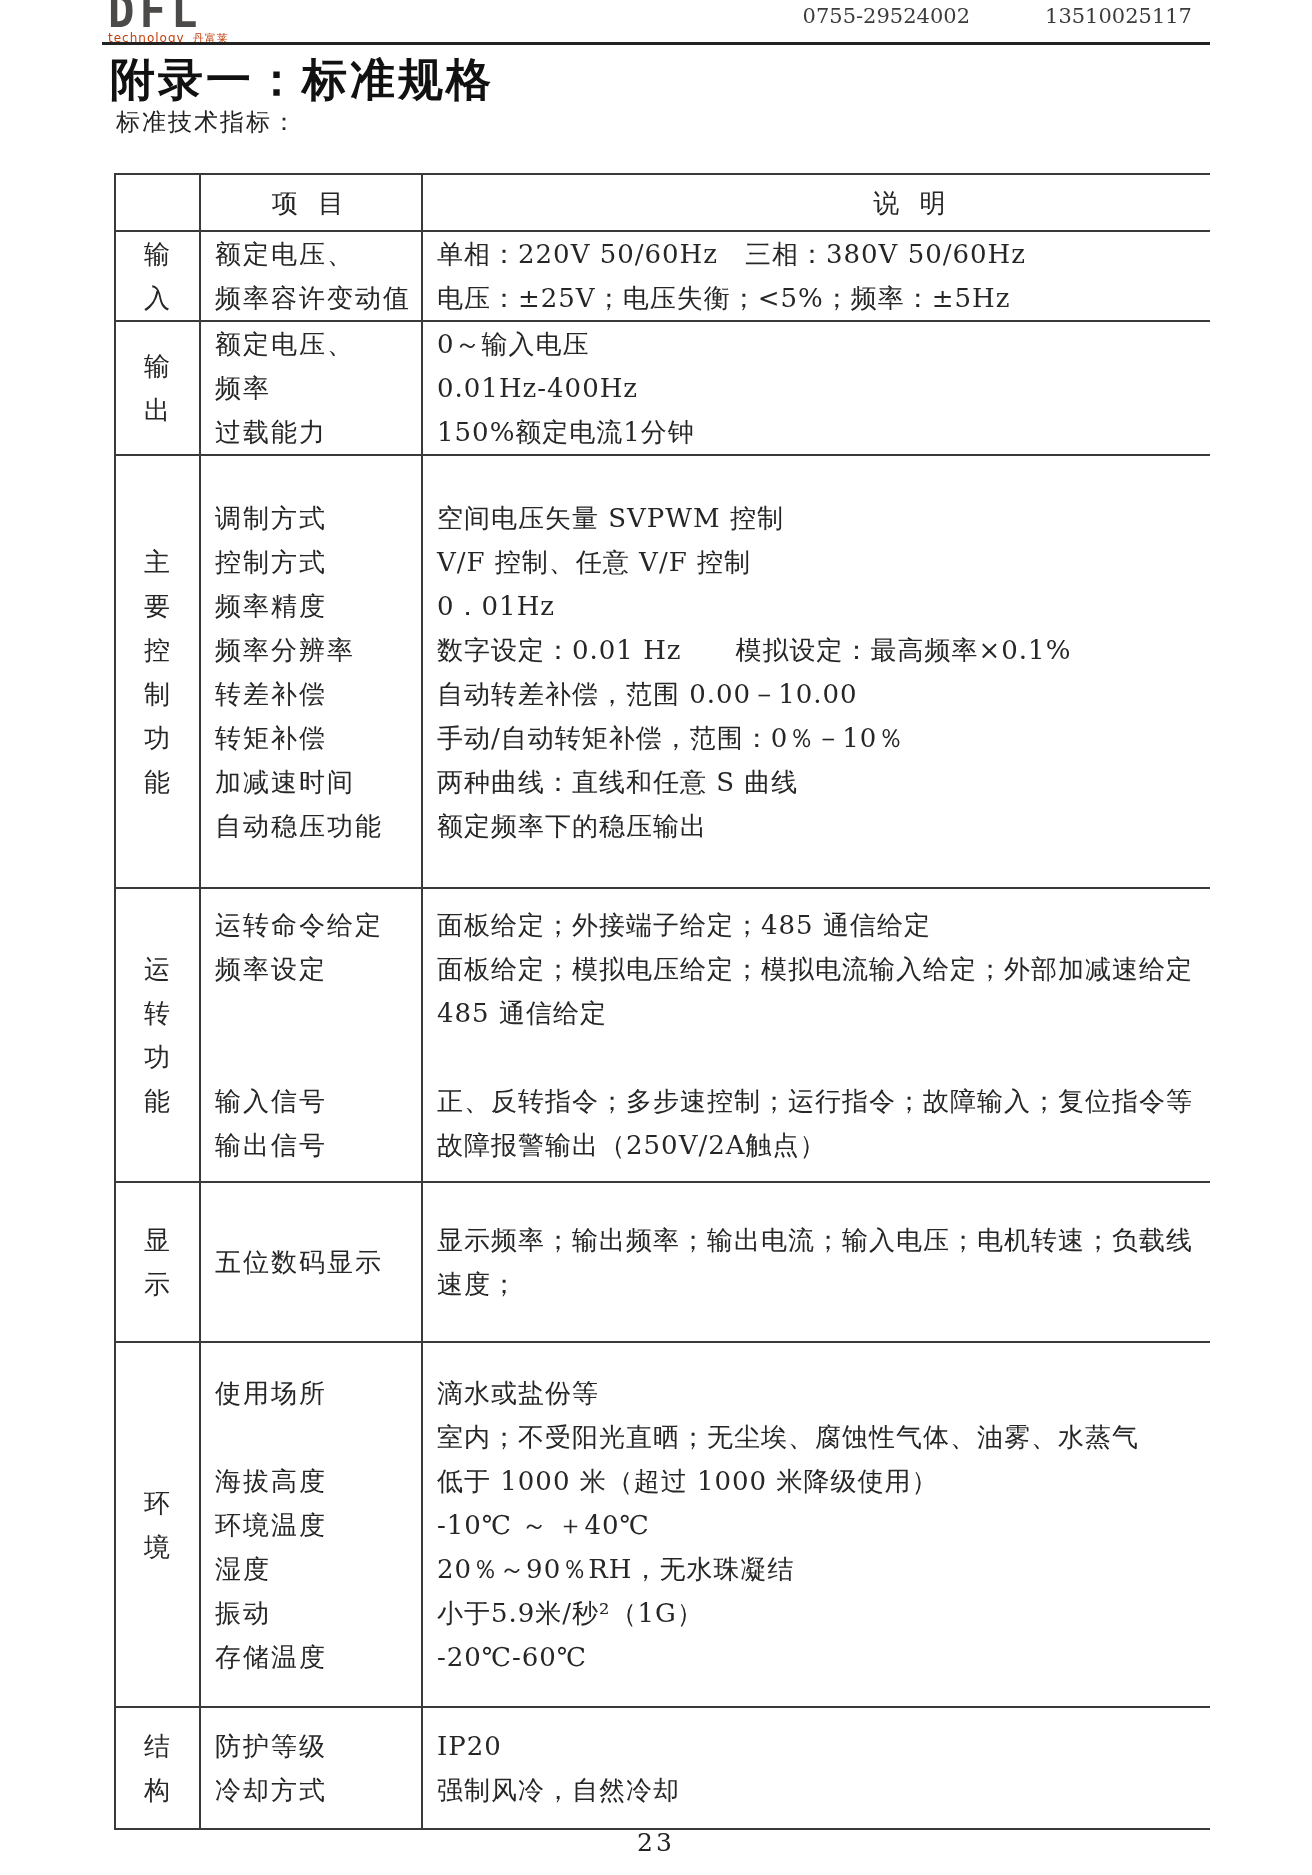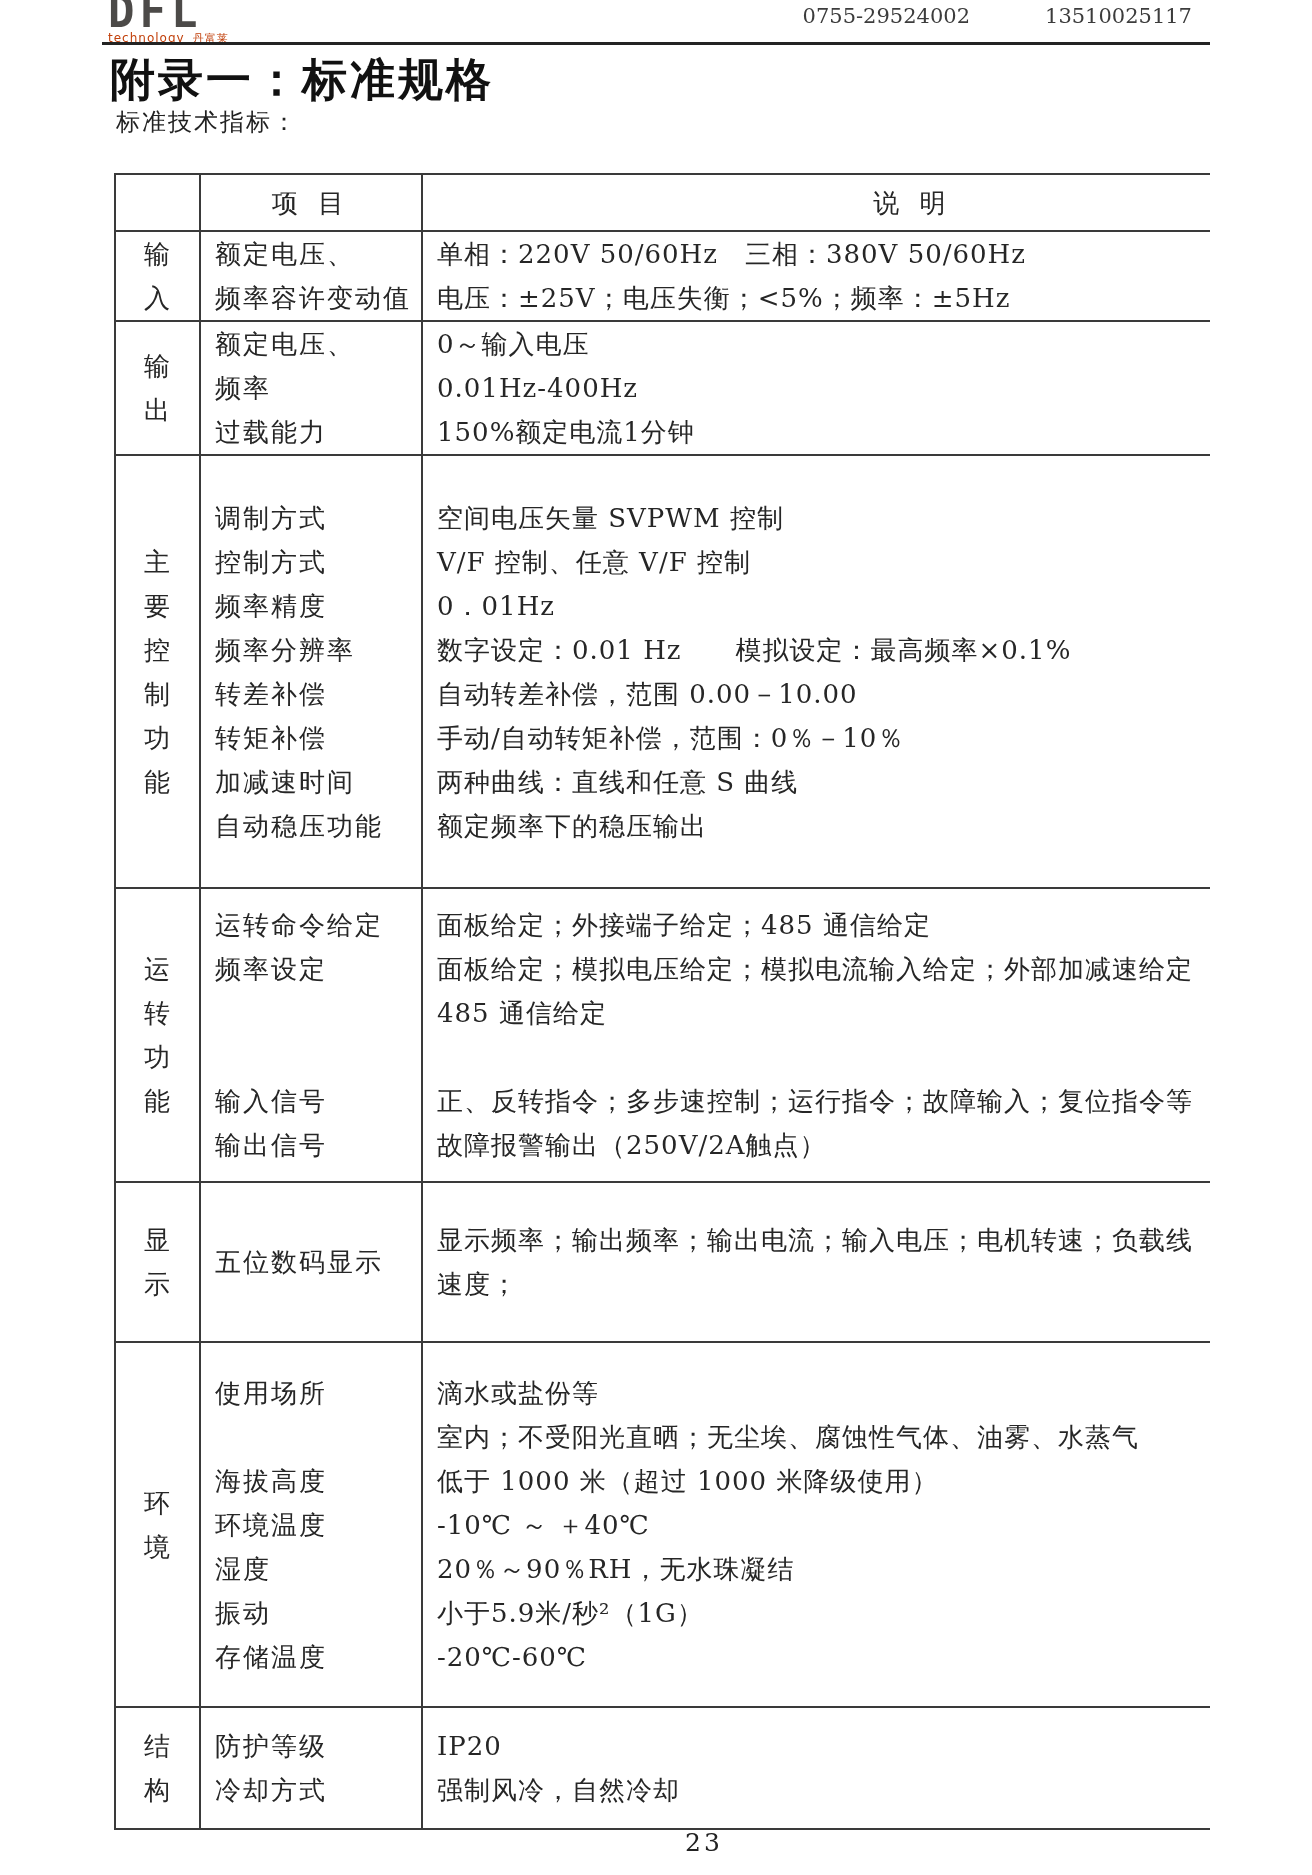--- a/index.html
+++ b/index.html
@@ -60,21 +60,21 @@
   }
   .desc-cell{
     flex:1;box-sizing:border-box;padding-left:16px;padding-right:8px;
     line-height:44px;white-space:pre-line;letter-spacing:1px;
   }
   .head-row .item-cell,.head-row .desc-cell{
     text-align:center;padding:0;letter-spacing:6px;
   }
   .desc-line{min-height:44px;line-height:44px;}
   
-  .page-number{position:absolute;left:0;top:1828px;width:100%;text-align:center;font-size:25px;color:#222;letter-spacing:3px;margin-left:48px;}
+  .page-number{position:absolute;left:0;top:1828px;width:100%;text-align:center;font-size:25px;color:#222;letter-spacing:3px;}
 </style>
 </head>
 <body>
 
 <div class="page">
 
   <div class="hdr">
     <div class="logo">
       <div class="logo-mark">DFL</div>
       <div class="logo-sub"><span>technology</span><span class="cn">丹富莱</span></div>

